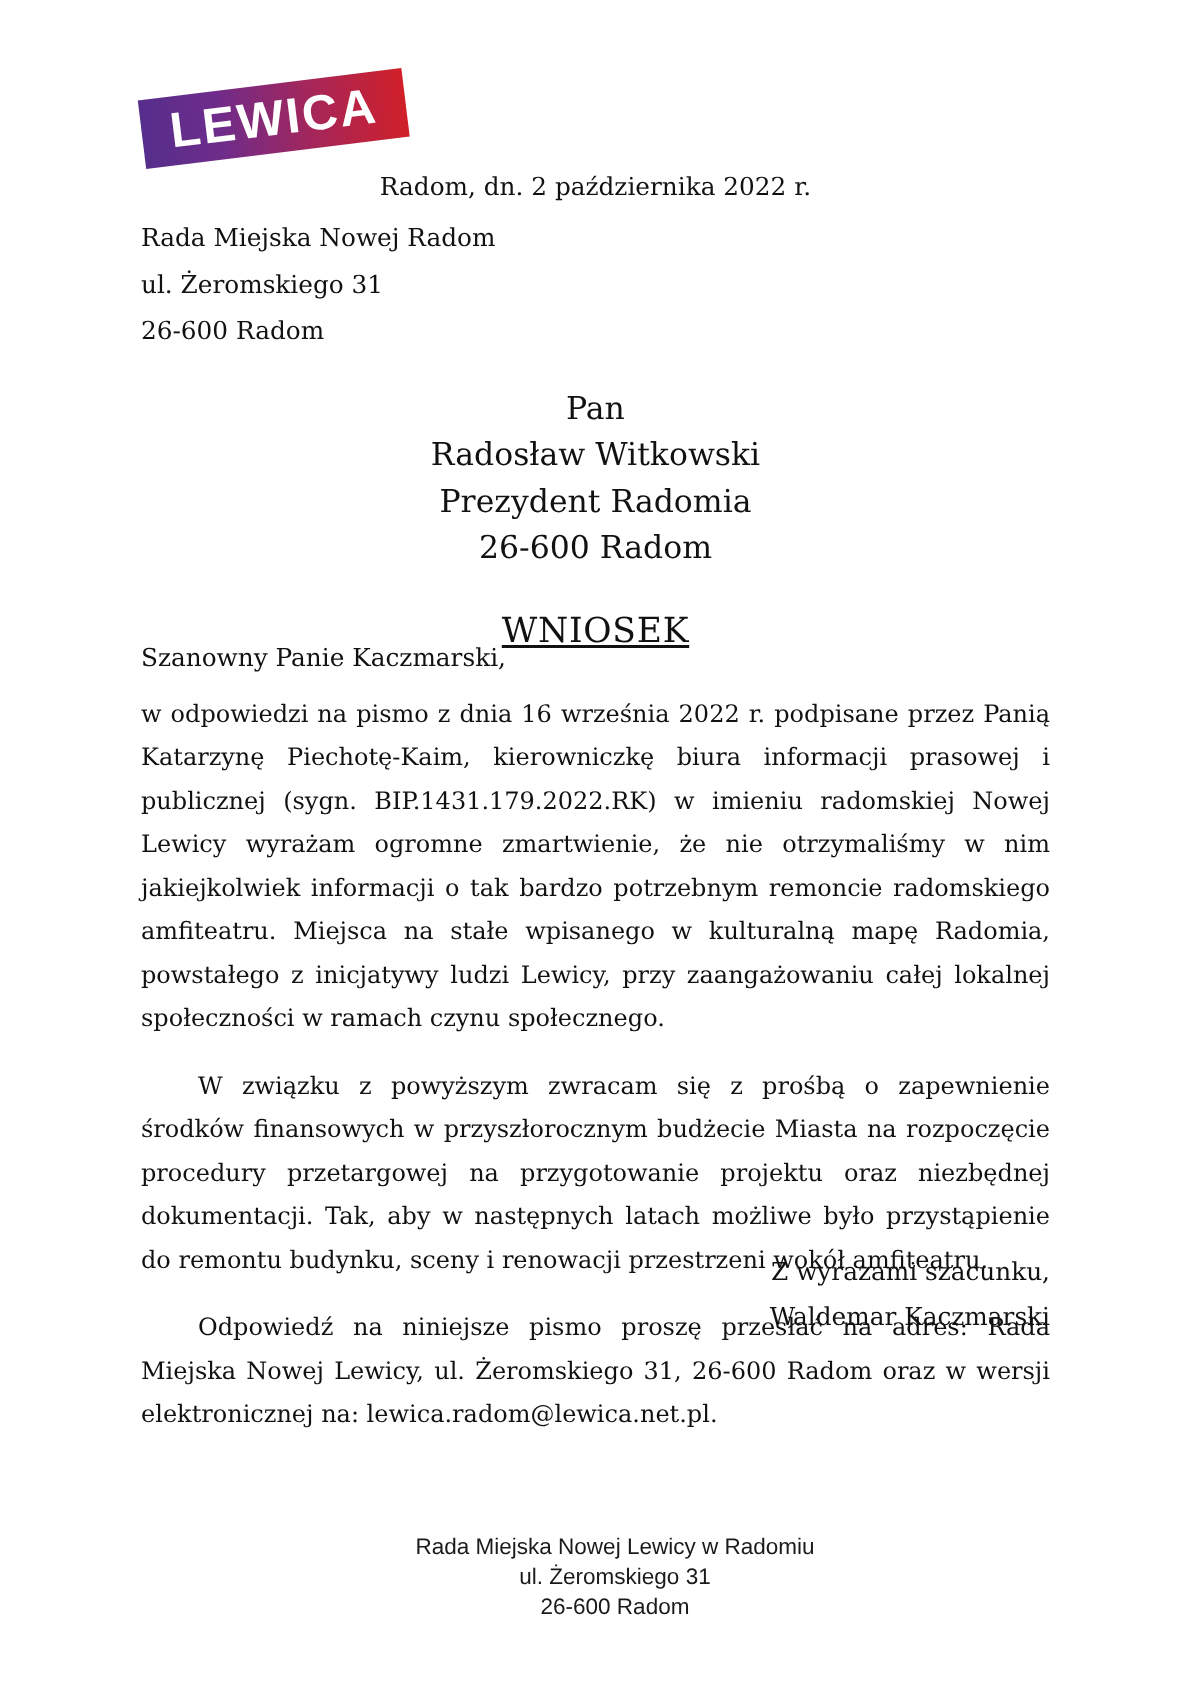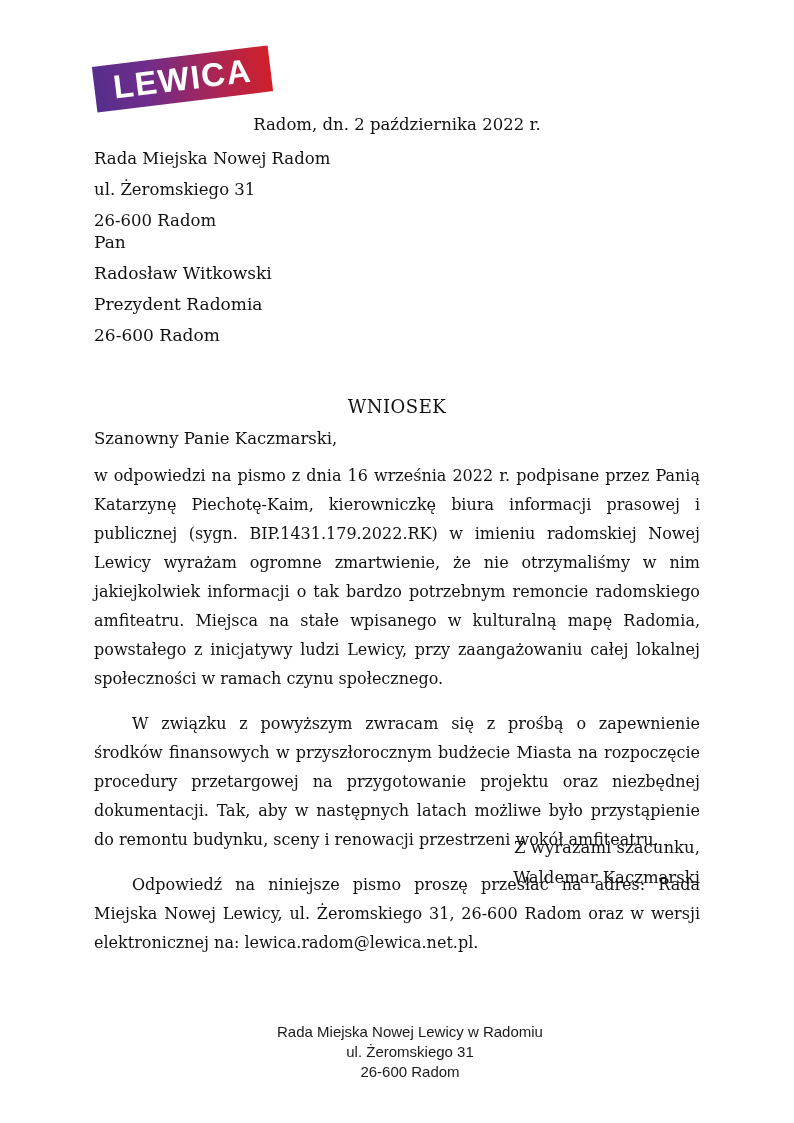--- a/index.html
+++ b/index.html
@@ -53,36 +53,37 @@
   .sender-block {
     position: absolute;
     top: 143px;
     left: 94px;
     font-size: 16.5px;
     line-height: 31px;
   }
 
   .recipient-block {
     position: absolute;
-    top: 227px;
+    top: 257px;
     left: 94px;
     right: 94px;
-    text-align: left;
-    font-size: 17px;
+    text-align: center;
+    font-size: 21px;
     line-height: 31px;
   }
 
   .letter-heading {
     position: absolute;
-    top: 396px;
+    top: 408px;
     left: 94px;
     right: 94px;
     text-align: center;
-    font-size: 18px;
+    font-size: 23px;
     letter-spacing: 0.5px;
+    text-decoration: underline;
   }
 
   .salutation {
     position: absolute;
     top: 429px;
     left: 94px;
     font-size: 16.5px;
   }
 
   .letter-body {

